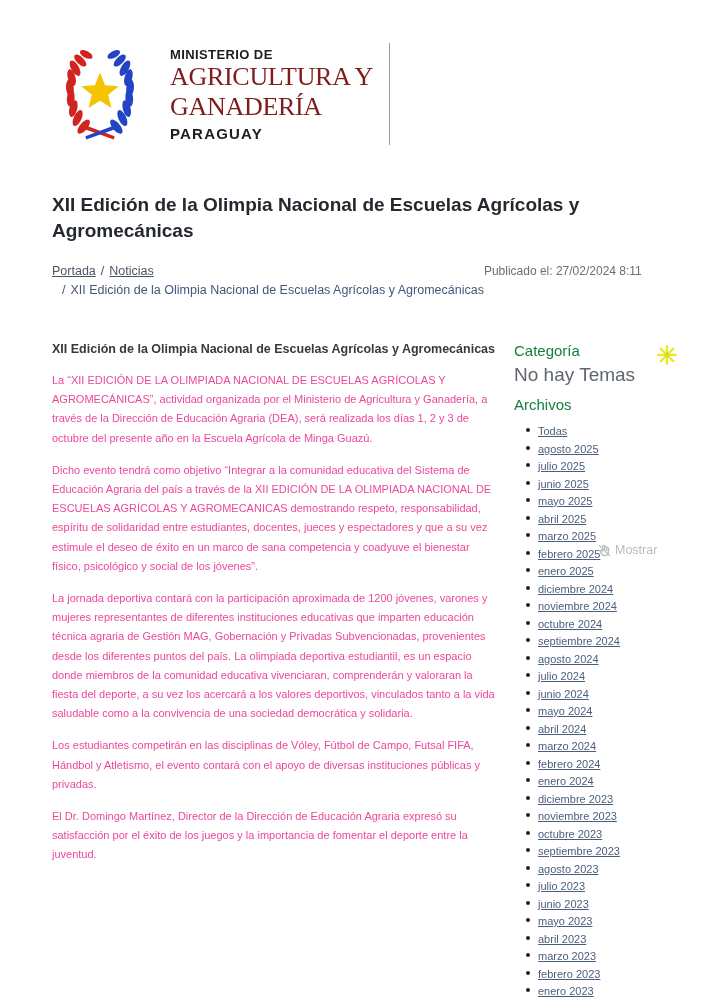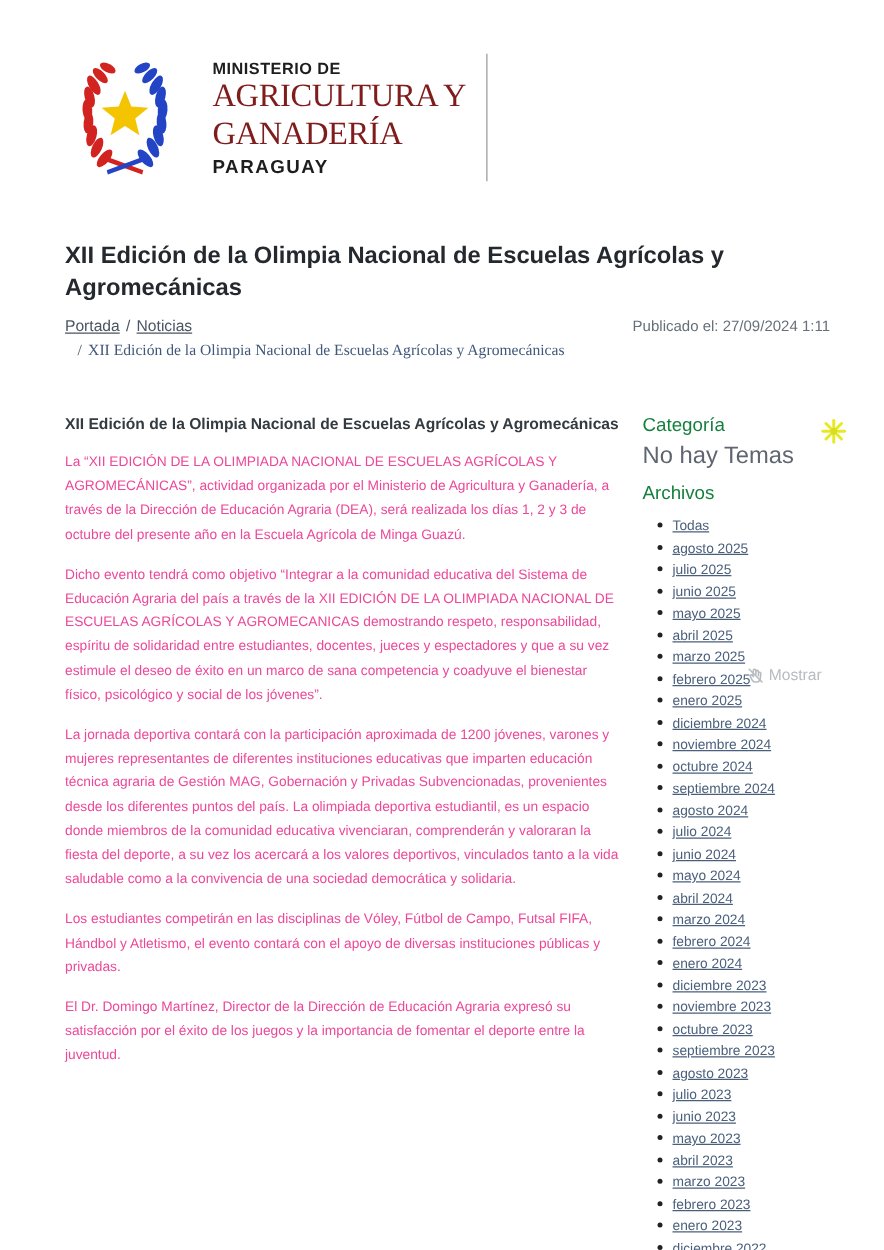--- a/index.html
+++ b/index.html
@@ -21,25 +21,25 @@
   .hdr-divider { width:1px; height:102px; background:#9a9a9a; margin:0 14px 0 16px; }
   .hdr-right .hdr-small { font-size:15px; letter-spacing:.8px; }
   .hdr-right .hdr-foot  { letter-spacing:.8px; }
 
   
   .container { width:612px; margin:0 0 0 52px; position:relative; }
   h1.page-title {
     font-size:19px; line-height:26px; font-weight:bold; color:#24292f;
     max-width:600px; margin-top:32px;
   }
-  .crumb-row { display:flex; justify-content:space-between; align-items:flex-start; margin-top:8px; }
+  .crumb-row { display:flex; align-items:flex-start; margin-top:18px; }
   .breadcrumb { font-size:12.5px; line-height:19px; color:#4a5562; }
   .breadcrumb a { color:#4a5562; text-decoration:underline; }
   .crumb-sep { margin:0 5px; color:#4a5562; text-decoration:none; }
-  .crumb-line2 { color:#41587a; padding-left:5px;font-family:Liberation Serif, serif; }
+  .crumb-line2 { color:#41587a; padding-left:5px; }
   .published { font-size:12px; color:#666f78; white-space:nowrap; margin-top:2px; }
 
   .content-row { display:flex; margin-top:40px; align-items:flex-start; }
   .article-col { width:445px; flex:0 0 auto; position:relative; }
   .article-heading { font-size:12.5px; font-weight:bold; color:#333a40; line-height:18px; }
   .article-col p { font-size:11px; line-height:19.2px; margin-top:13px; color:#ec4899; }
 
   
   .sidebar { width:150px; margin-left:17px; position:relative; padding-top:2px; }
   .side-h { font-size:15px; color:#15803d; font-weight:400; }
@@ -109,21 +109,21 @@
 
   <div class="crumb-row">
     <nav class="breadcrumb">
       <div>
         <a href="#">Portada</a><span class="crumb-sep">/</span><a href="#">Noticias</a>
       </div>
       <div class="crumb-line2">
         <span class="crumb-sep">/</span><span>XII Edición de la Olimpia Nacional de Escuelas Agrícolas y Agromecánicas</span>
       </div>
     </nav>
-    <div class="published">Publicado el: 27/09/2024 1:11</div>
+    <div class="published">Publicado el: 27/02/2024 8:11</div>
   </div>
 
   <div class="content-row">
 
     <article class="article-col">
       <h2 class="article-heading">XII Edición de la Olimpia Nacional de Escuelas Agrícolas y Agromecánicas</h2>
 
       <div>
 
           <p>La “XII EDICIÓN DE LA OLIMPIADA NACIONAL DE ESCUELAS AGRÍCOLAS Y AGROMECÁNICAS”, actividad organizada por el Ministerio de Agricultura y Ganadería, a través de la Dirección de Educación Agraria (DEA), será realizada los días 1, 2 y 3 de octubre del presente año en la Escuela Agrícola de Minga Guazú.</p>

